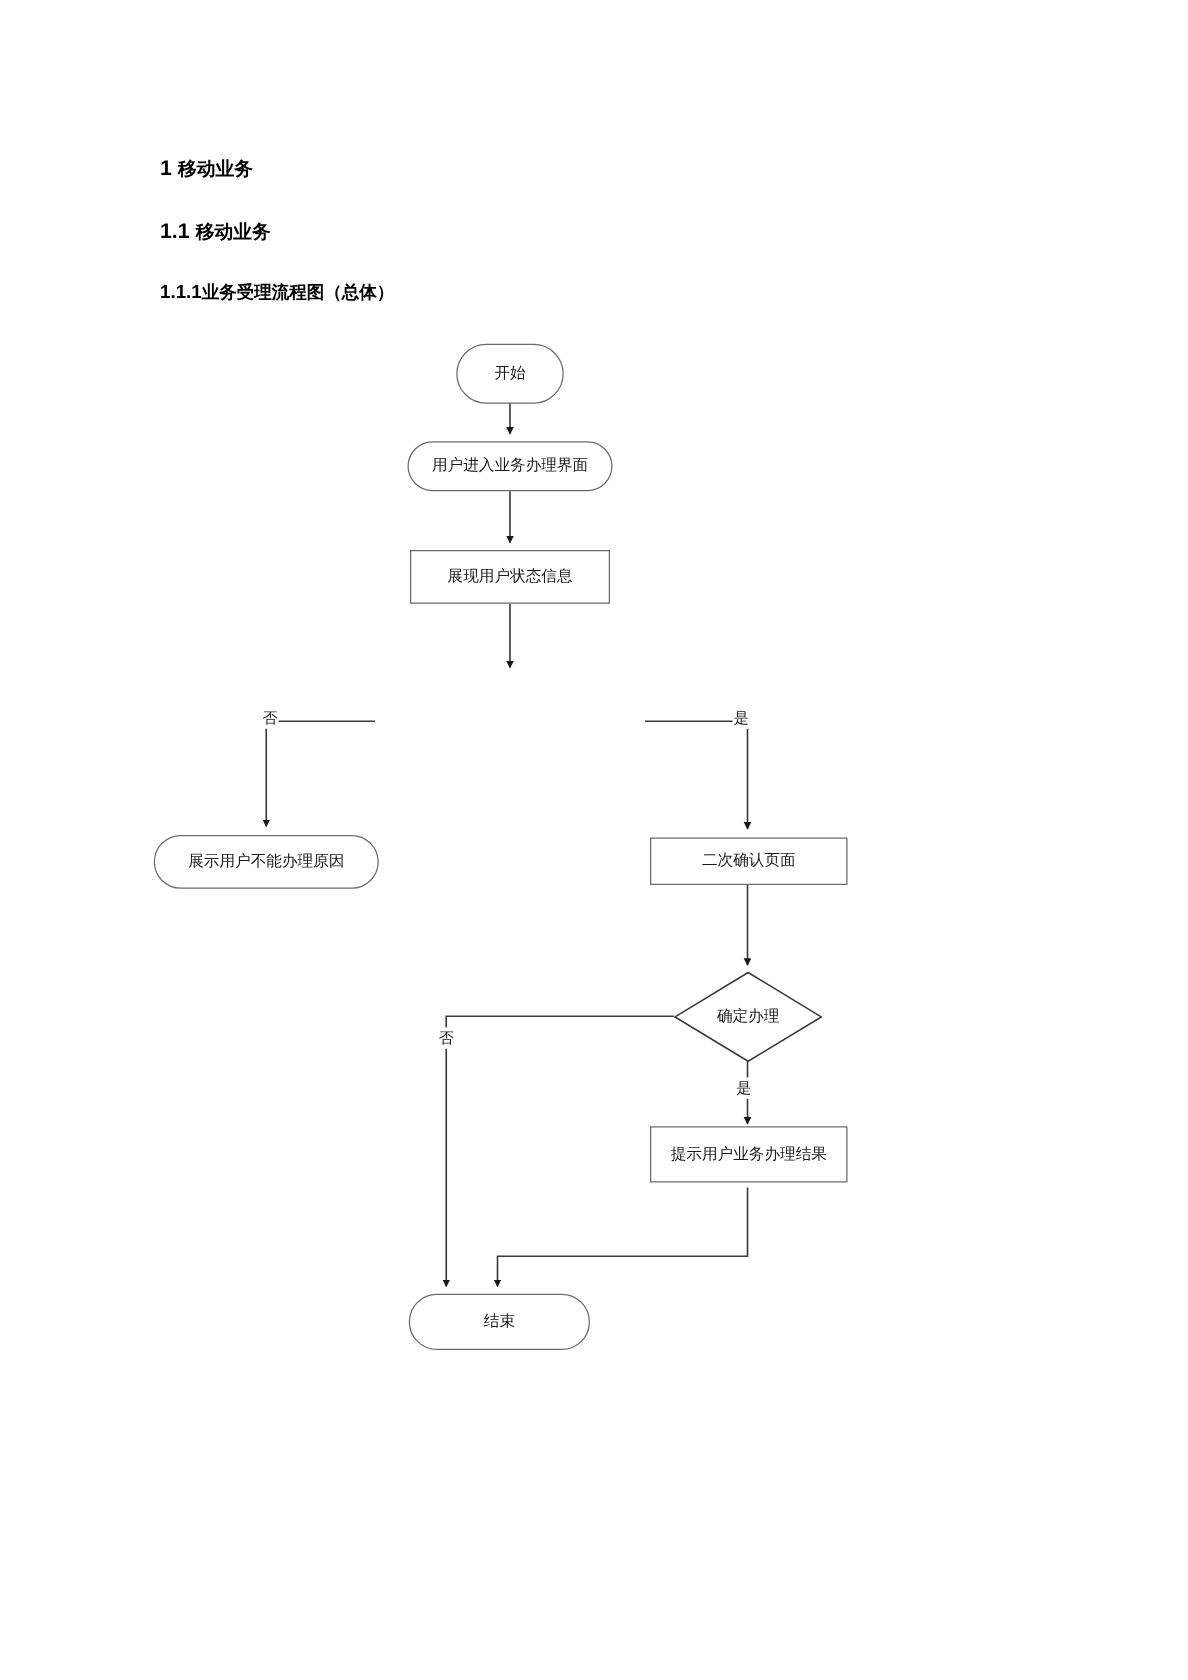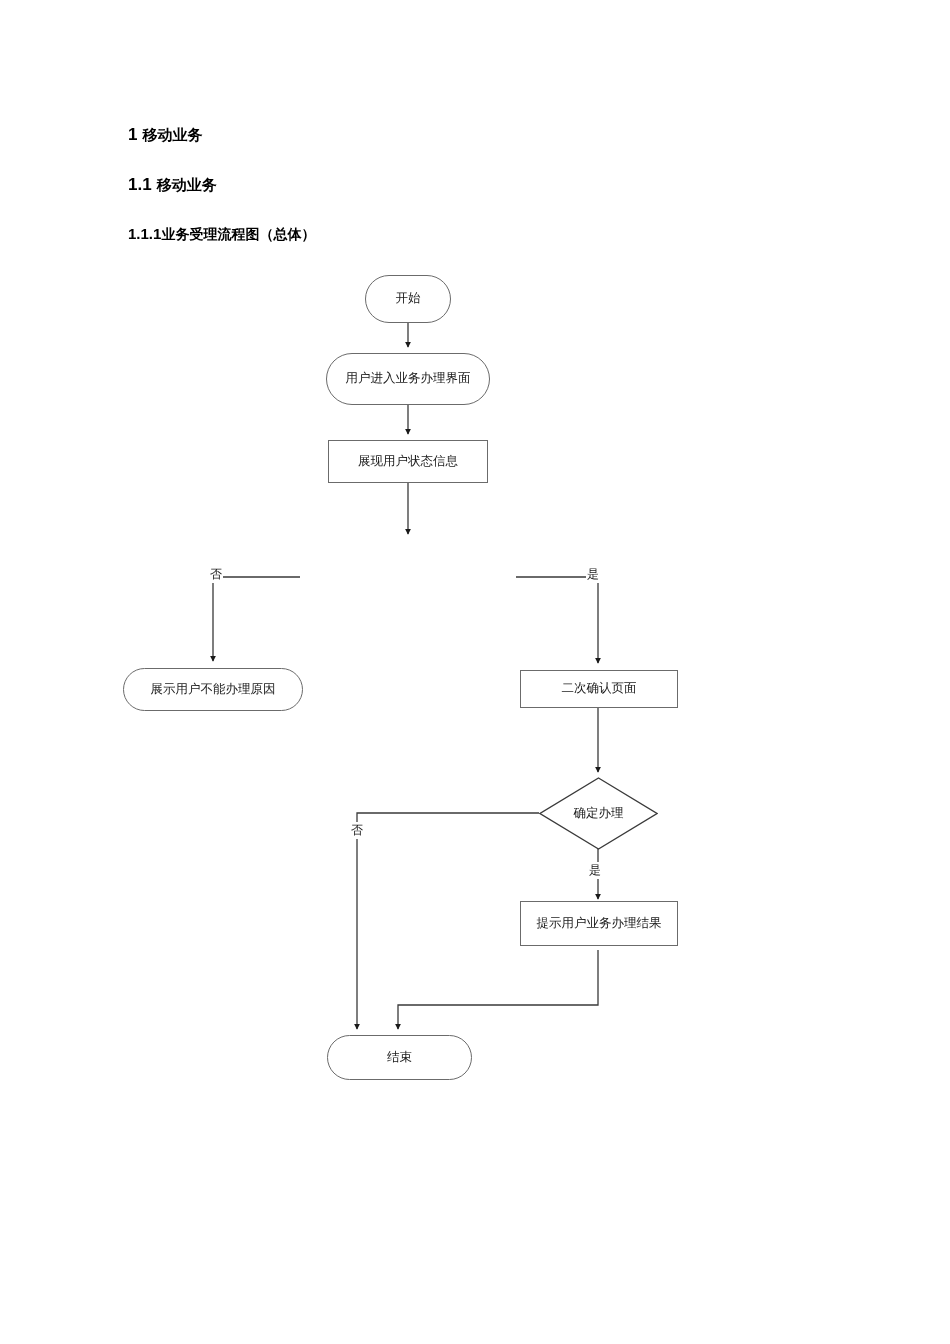--- a/index.html
+++ b/index.html
@@ -162,21 +162,21 @@
         <line x1="598" y1="849" x2="598" y2="899" marker-end="url(#arrow)"></line>
 
         <path d="M598,950 L598,1005 L398,1005 L398,1029" marker-end="url(#arrow)"></path>
       </g>
     </svg>
 
     <div class="node stadium" id="n-start" style="left:365px; top:263px; width:86px; height:48px;margin-top:12px;">
       <span>开始</span>
     </div>
 
-    <div class="node stadium" id="n-enter-ui" style="left:326px; top:353px; width:164px; height:52px;text-align:center;">
+    <div class="node stadium" id="n-enter-ui" style="left:326px; top:353px; width:164px; height:40px;text-align:center;">
       <span>用户进入业务办理界面</span>
     </div>
 
     <div class="node rect" id="n-show-status" style="left:328px; top:440px; width:160px; height:43px;text-align:center;">
       <span>展现用户状态信息</span>
     </div>
 
 
     <div class="edge-label" style="left:209px; top:566px;">否</div>
     <div class="edge-label" style="left:586px; top:566px;">是</div>

